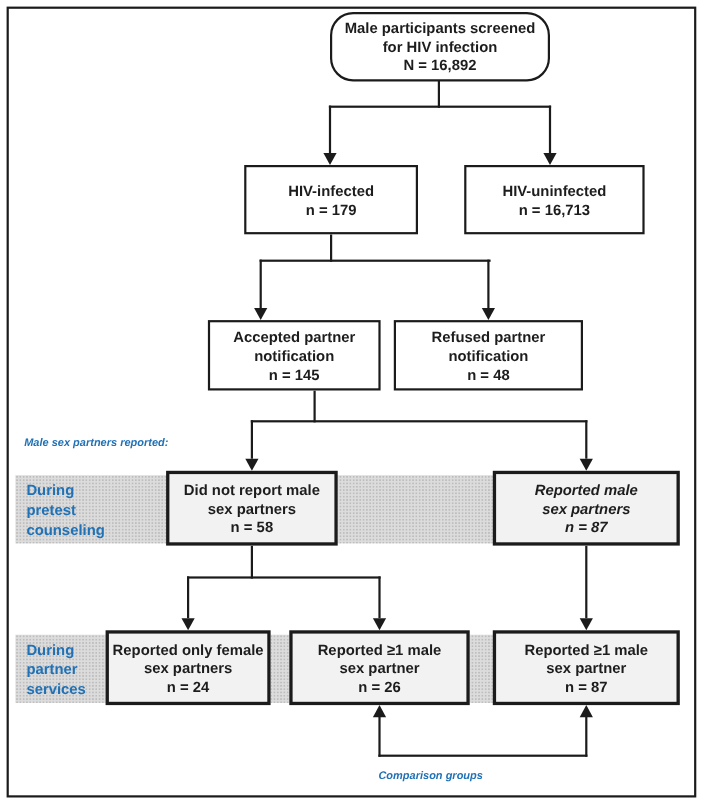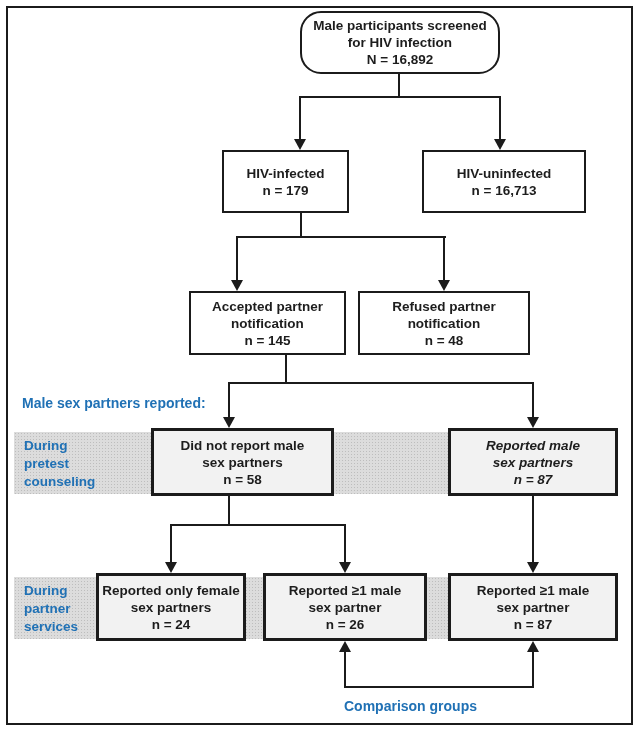--- a/index.html
+++ b/index.html
@@ -41,21 +41,21 @@
   }
   .arrow-up{
     position:absolute;width:0;height:0;
     border-left:6px solid transparent;border-right:6px solid transparent;
     border-bottom:11px solid var(--line);
   }
   .blue-label{
     position:absolute;color:var(--accent);font-weight:600;
     font-size:13.5px;line-height:18px;white-space:pre-line;
   }
-  .blue-label.heading{font-size:14px;}
+  .blue-label.heading{font-size:10px;font-style:italic;}
   .blue-label.centered{}
 </style>
 </head>
 <body>
 
 <div id="figure">
   <div class="frame"></div>
 
   <div class="band" style="top:432px;"></div>
   <div class="band" style="top:577px;"></div>
@@ -93,32 +93,32 @@
 
   <div class="arrow-up" style="left:339px;top:641px;"></div>
   <div class="vline" style="left:344px;top:650px;height:38px;"></div>
   <div class="arrow-up" style="left:527px;top:641px;"></div>
   <div class="vline" style="left:532px;top:650px;height:38px;"></div>
   <div class="hline" style="left:344px;top:686px;width:190px;"></div>
 
   <div class="box" style="left:300px;top:11px;width:200px;height:63px;border-radius:21px;">Male participants screened
 for HIV infection
 N = 16,892</div>
-  <div class="box" style="left:222px;top:150px;width:127px;height:63px;">HIV-infected
+  <div class="box" style="left:222px;top:150px;width:158px;height:63px;">HIV-infected
 n = 179</div>
   <div class="box" style="left:422px;top:150px;width:164px;height:63px;">HIV-uninfected
 n = 16,713</div>
   <div class="box" style="left:160px;top:291px;width:157px;height:64px;margin-left:29px;">Accepted partner
 notification
 n = 145</div>
   <div class="box" style="left:358px;top:291px;width:172px;height:64px;">Refused partner
 notification
 n = 48</div>
 
-  <div class="box band-box" style="left:151px;top:428px;width:183px;height:68px;">Did not report male
+  <div class="box band-box" style="left:151px;top:428px;width:156px;height:68px;">Did not report male
 sex partners
 n = 58</div>
   <div class="box band-box" style="left:448px;top:428px;width:170px;height:68px;font-style:italic;">Reported male
 sex partners
 n = 87</div>
 
   <div class="box band-box" style="left:96px;top:573px;width:150px;height:68px;">Reported only female
 sex partners
 n = 24</div>
   <div class="box band-box" style="left:263px;top:573px;width:164px;height:68px;">Reported ≥1 male

